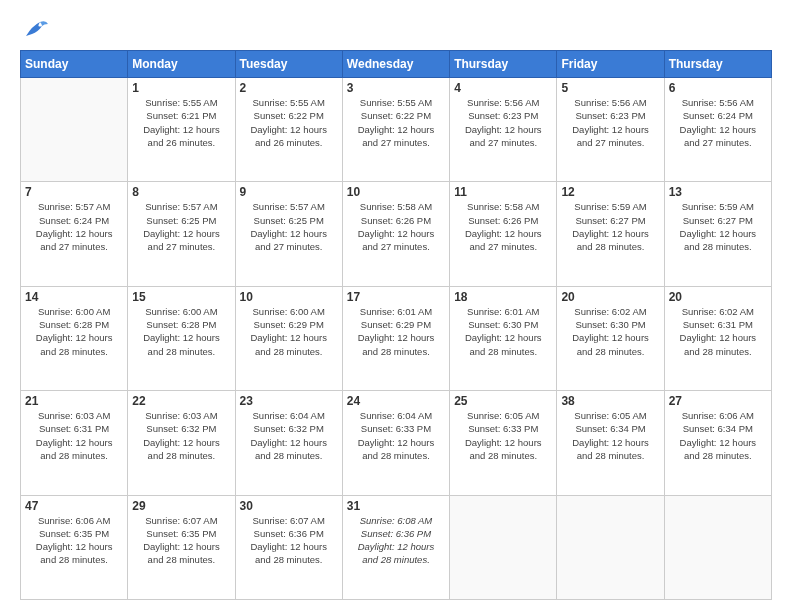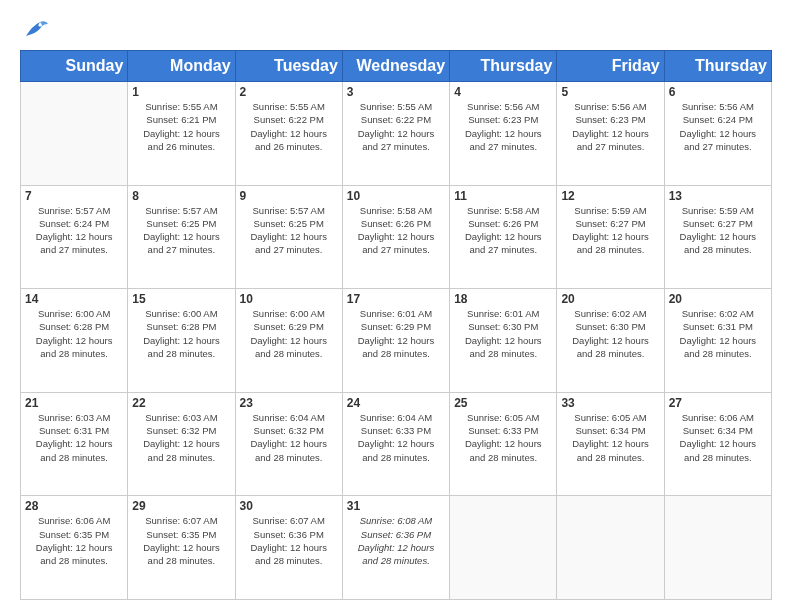--- a/index.html
+++ b/index.html
@@ -60,23 +60,23 @@
     }
     table {
       width: 100%;
       border-collapse: collapse;
       height: 100%;
     }
     .day-header {
       background-color: #3a7bd5;
       color: #fff;
       font-weight: bold;
-      font-size: 16px;
+      font-size: 12px;
       padding: 6px 4px;
-      text-align: right;
+      text-align: left;
       border: 1px solid #2a5fb0;
     }
     .day-cell {
       border: 1px solid #ccc;
       vertical-align: top;
       padding: 3px 4px;
       width: calc(100% / 7);
       background: #fff;
     }
     .day-cell.empty {
@@ -313,37 +313,37 @@
 and 28 minutes.</div>
           </td>
           <td class="day-cell">
             <span class="day-number">25</span>
             <div class="day-info" style="white-space: pre-line;">Sunrise: 6:05 AM
 Sunset: 6:33 PM
 Daylight: 12 hours
 and 28 minutes.</div>
           </td>
           <td class="day-cell">
-            <span class="day-number">33</span>
+            <span class="day-number">38</span>
             <div class="day-info" style="white-space: pre-line;">Sunrise: 6:05 AM
 Sunset: 6:34 PM
 Daylight: 12 hours
 and 28 minutes.</div>
           </td>
           <td class="day-cell">
             <span class="day-number">27</span>
             <div class="day-info" style="white-space: pre-line;">Sunrise: 6:06 AM
 Sunset: 6:34 PM
 Daylight: 12 hours
 and 28 minutes.</div>
           </td>
         </tr>
         <tr class="cal-row">
           <td class="day-cell">
-            <span class="day-number">28</span>
+            <span class="day-number">47</span>
             <div class="day-info" style="white-space: pre-line;">Sunrise: 6:06 AM
 Sunset: 6:35 PM
 Daylight: 12 hours
 and 28 minutes.</div>
           </td>
           <td class="day-cell">
             <span class="day-number">29</span>
             <div class="day-info" style="white-space: pre-line;">Sunrise: 6:07 AM
 Sunset: 6:35 PM
 Daylight: 12 hours

